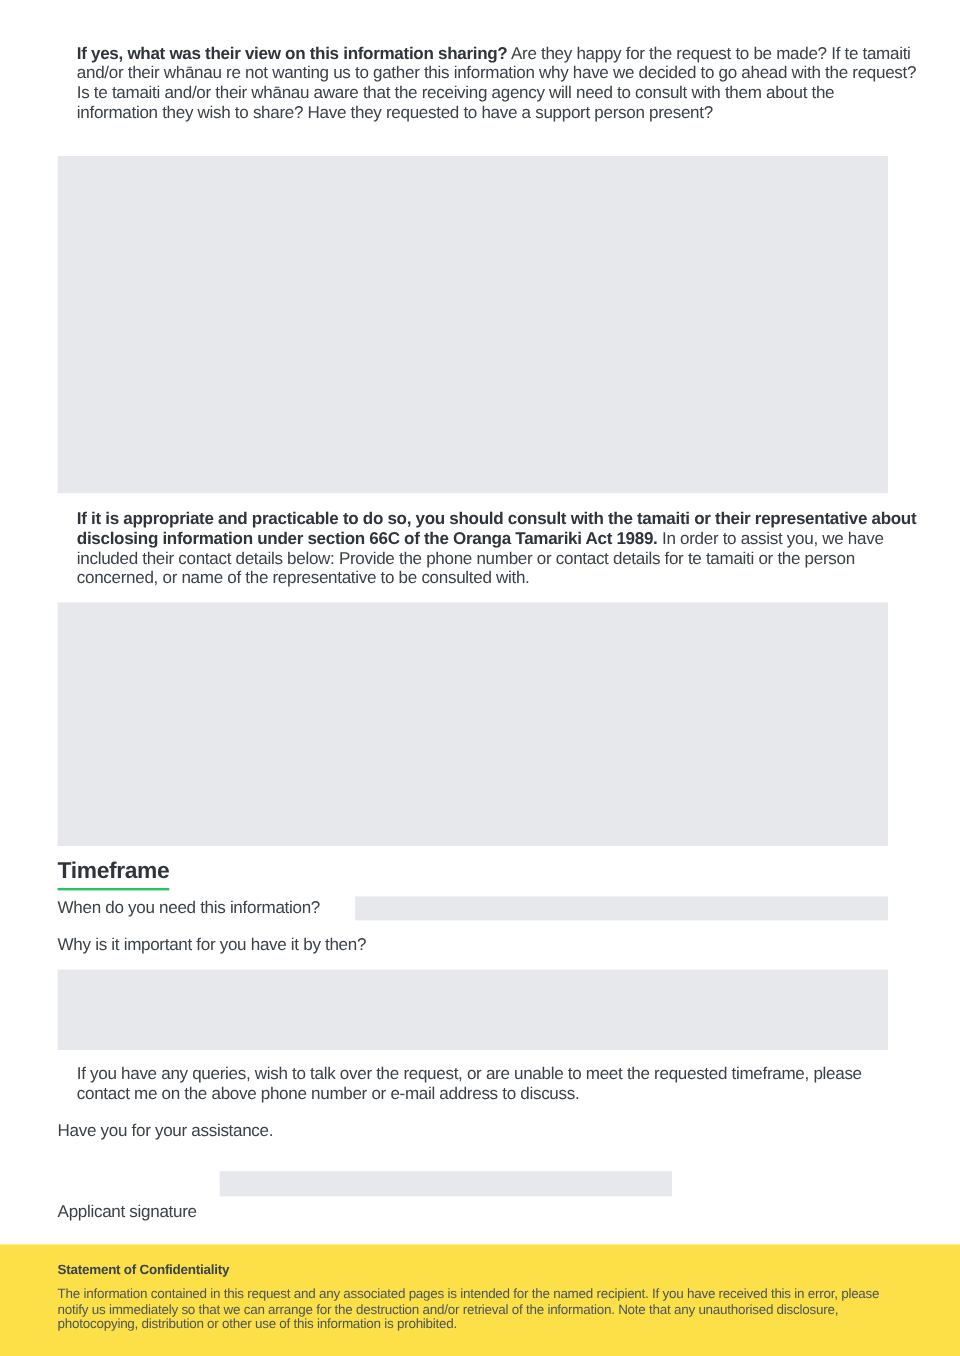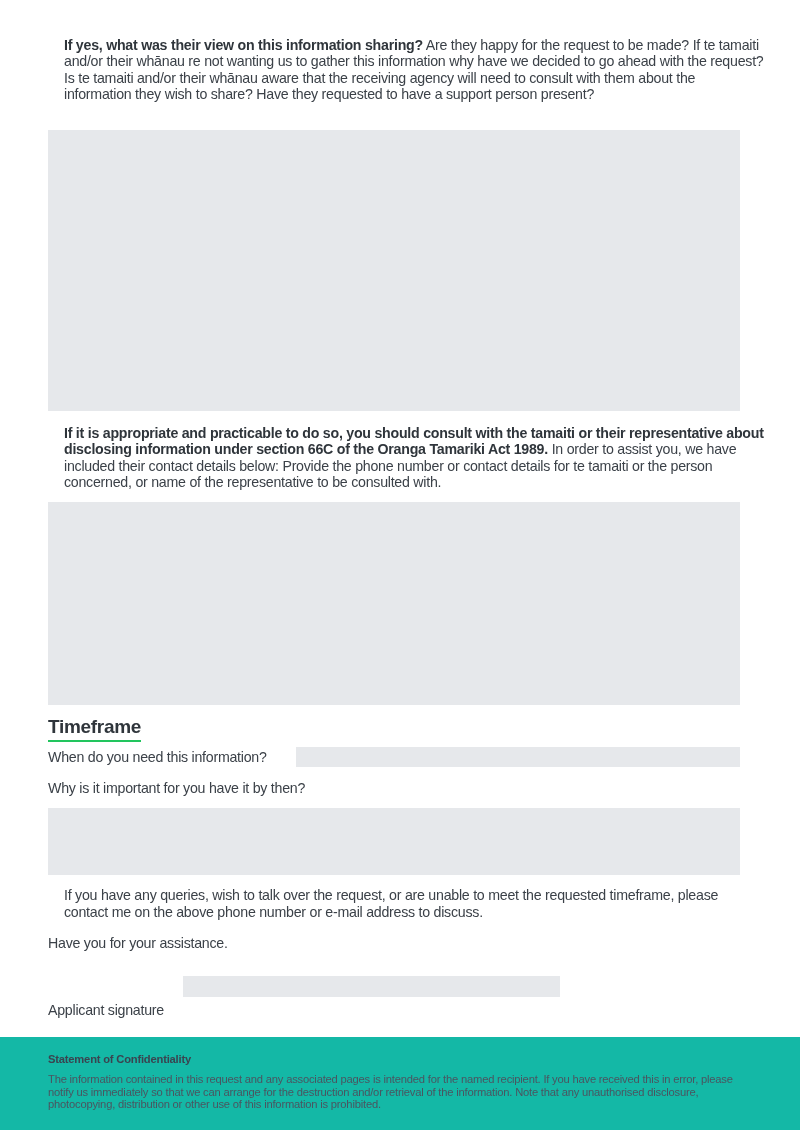--- a/index.html
+++ b/index.html
@@ -68,21 +68,21 @@
       outline: none;
       padding: 0 4px;
       box-sizing: border-box;
     }
     .footer {
       position: absolute;
       left: 0;
       top: 1037px;
       width: 800px;
       height: 93px;
-      background: #14b8a6;
+      background: #fde047;
     }
     .footer-title {
       position: absolute;
       left: 48px;
       top: 16px;
       font-size: 11.2px;
       font-weight: bold;
       color: #3a4450;
       letter-spacing: -0.2px;
     }

